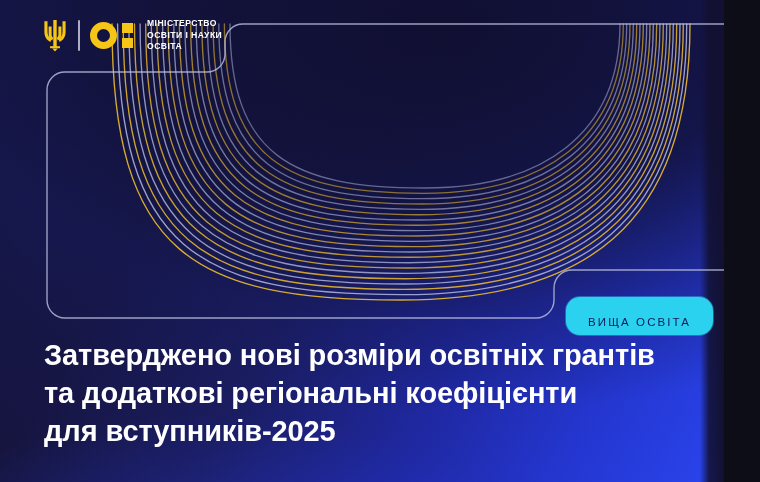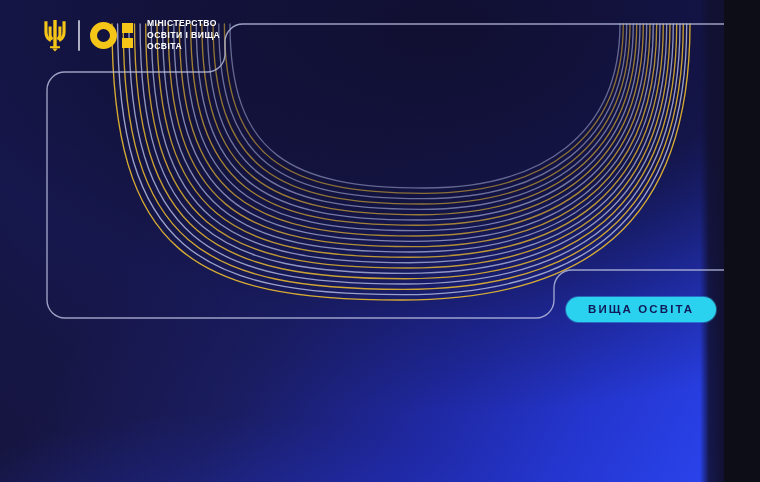--- a/index.html
+++ b/index.html
@@ -130,23 +130,23 @@
 
   
   .badge {
     position: absolute;
     left: 566px;
     top: 297px;
     z-index: 7;
     background: #2ad2f0;
     color: #101a58;
     border-radius: 14px;
-    padding: 6px 22px 7px 22px;
+    padding: 19px 22px 7px 22px;
     font-size: 11.5px;
-    font-weight: 700;
+    font-weight: 400;
     letter-spacing: 2.1px;
     white-space: nowrap;
     box-shadow: 0 0 0 1px rgba(60,225,255,0.35);
   }
 
   
   .headline {
     position: absolute;
     left: 44px;
     top: 336px;
@@ -231,21 +231,26 @@
     <div class="logo-mark">
       <div class="logo-ring"></div>
       <div class="logo-squares">
         <div class="logo-square"></div>
         <div class="logo-square"></div>
       </div>
     </div>
 
     <div class="logo-text">
       <span>МІНІСТЕРСТВО</span>
-      <span>ОСВІТИ І ВИЩА</span>
+      <span>ОСВІТИ І НАУКИ</span>
       <span>ОСВІТА</span>
     </div>
   </div>
 
   <div class="badge">ВИЩА ОСВІТА</div>
 
+  <div class="headline">
+    <div class="headline-line">Затверджено нові розміри освітніх грантів</div>
+    <div class="headline-line">та додаткові регіональні коефіцієнти</div>
+    <div class="headline-line">для вступників-2025</div>
+  </div>
 
 </div>
 
 </body></html>

